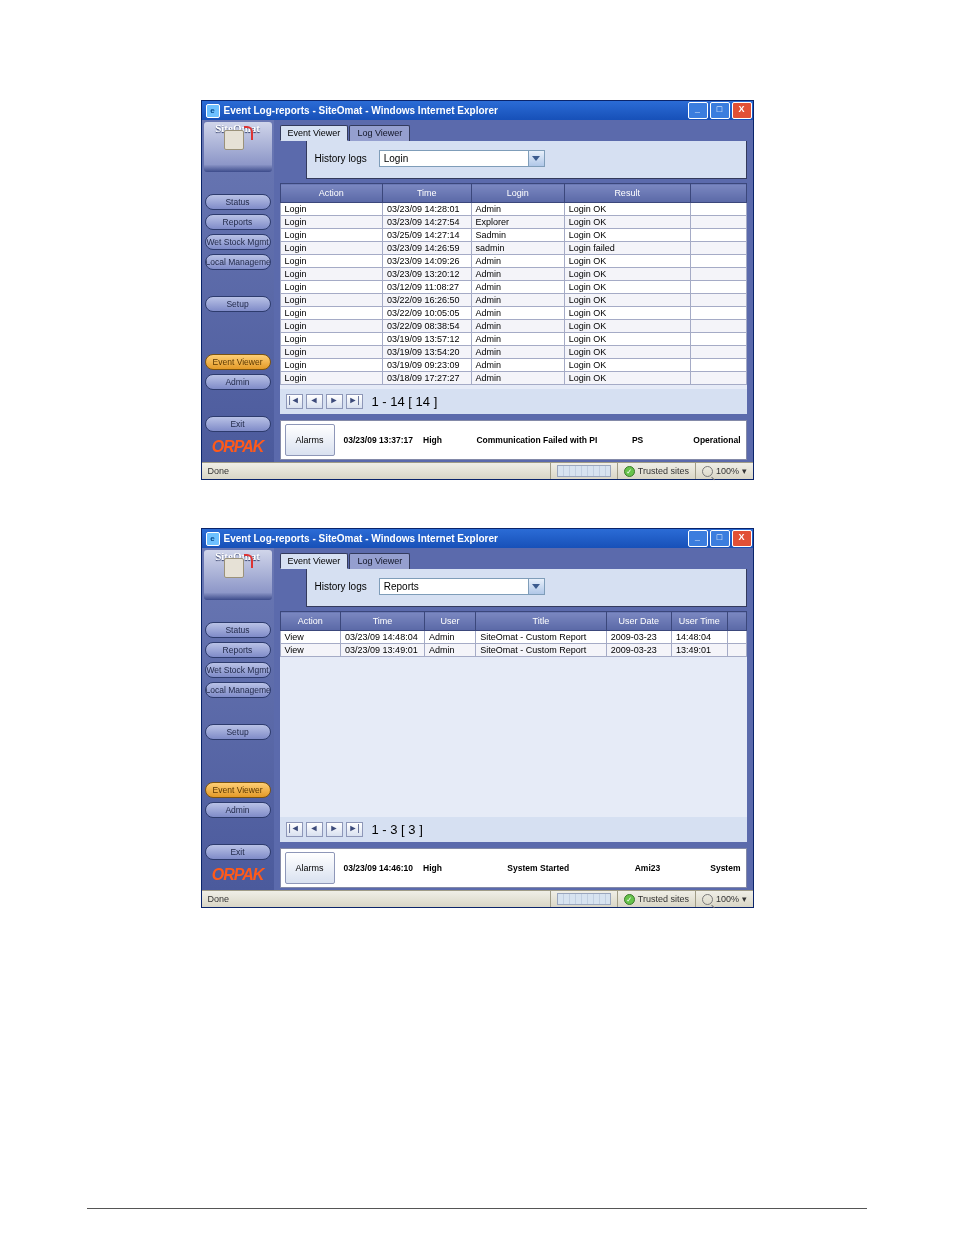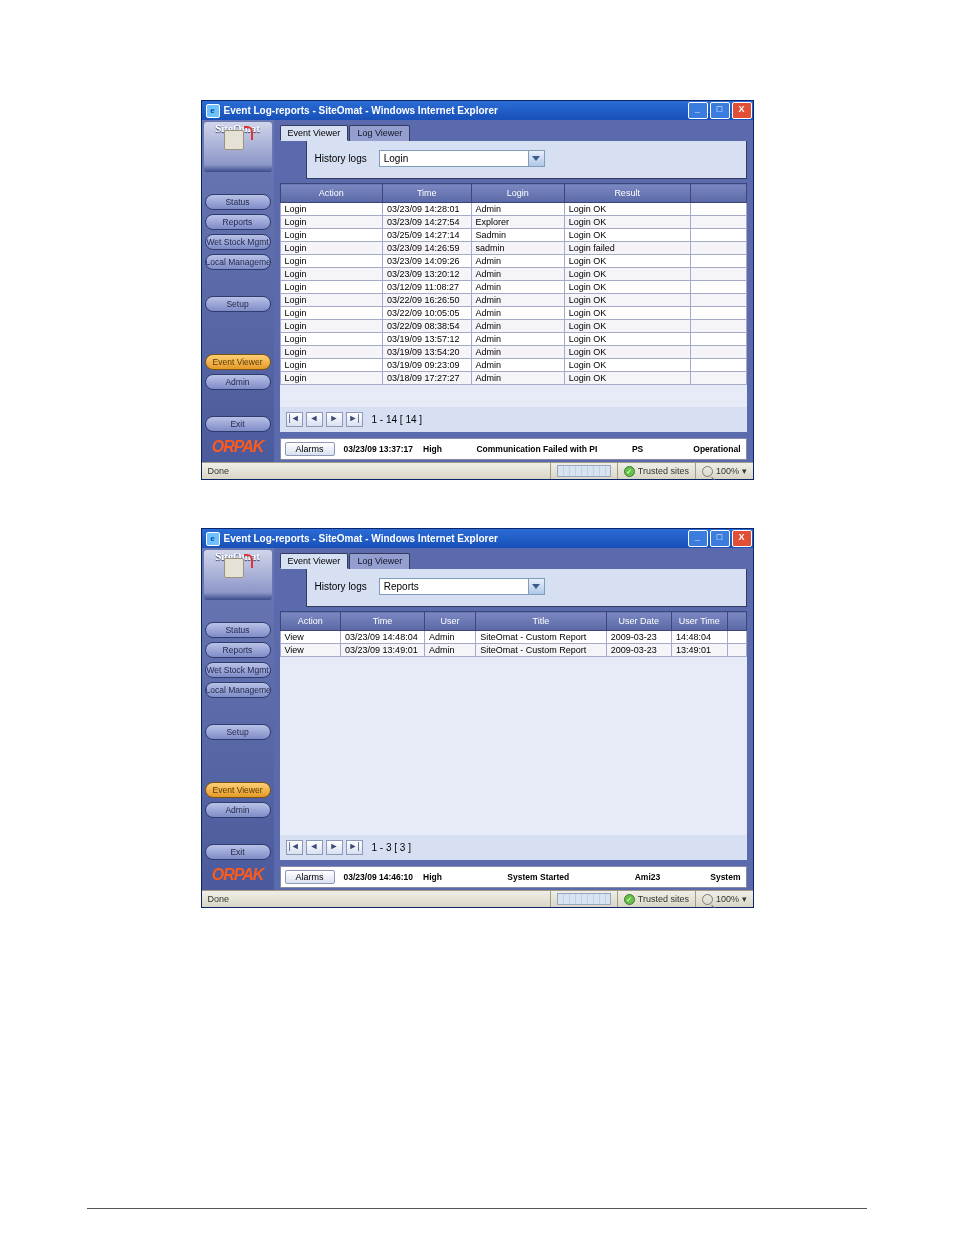--- a/index.html
+++ b/index.html
@@ -164,31 +164,31 @@
   .pager {
     margin-top:auto; padding:5px 6px; font-size:9px; display:flex; align-items:center; gap:3px;
     background:#d6e0f2;
   }
   .pgbtn {
     width:15px; height:13px;
     background:linear-gradient(to bottom,#fff,#d9e1f0);
     border:1px solid #8e97b8; text-align:center; line-height:11px;
     color:#3c4a7a; cursor:pointer; font-size:9px;
   }
-  .pgrange { margin-left:6px; font-size:10px; }
+  .pgrange { margin-left:6px; font-size:13px; }
   .alarm {
     margin-top:6px; background:#fff; border:1px solid #848aa8;
     display:flex; align-items:center; font-size:8.5px; font-weight:bold;
     padding:3px 0;
   }
   .alarm span { padding:0 5px; }
   .alarm .al-btn{
     font-weight:normal;
     background:linear-gradient(to bottom,#fff,#d9e1f0);
-    border:1px solid #8e97b8; padding:1px 10px; margin:0 4px; border-radius:2px;
+    border:1px solid #8e97b8; padding:10px 10px; margin:0 4px; border-radius:2px;
     font-size:9px;
   }
   .alarm .al-grow { flex:1; text-align:center; }
   .statusbarIE {
     background:linear-gradient(to bottom,#f0efe7,#d9d6c6); height:16px;
     display:flex; align-items:center; font-size:9px; color:#333;
     border-top:1px solid #a09c87;
   }
   .statusbarIE .done { padding:0 6px; }
   .statusbarIE .flex { flex:1; }

